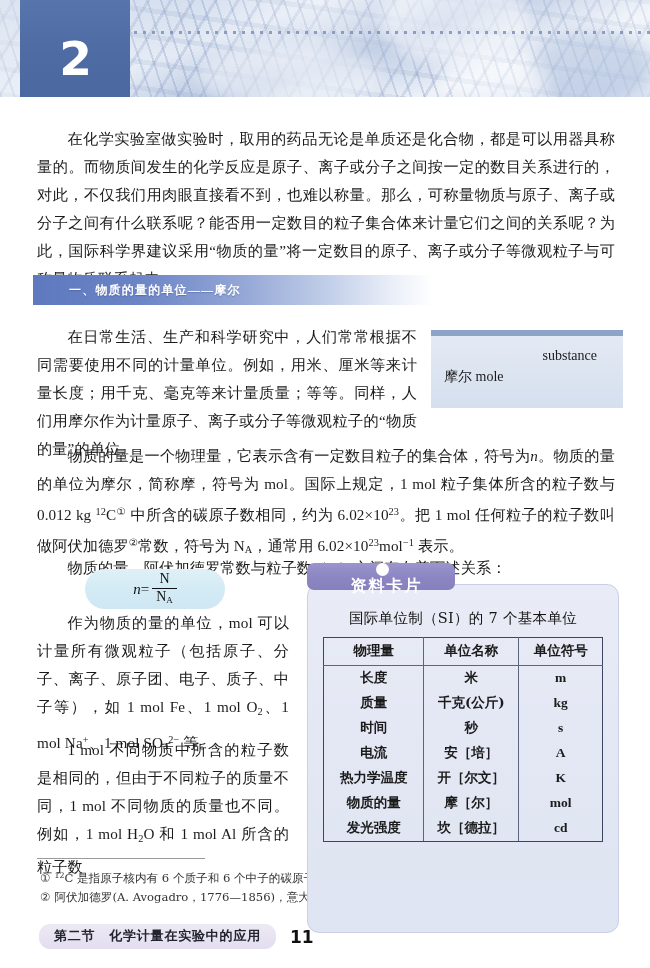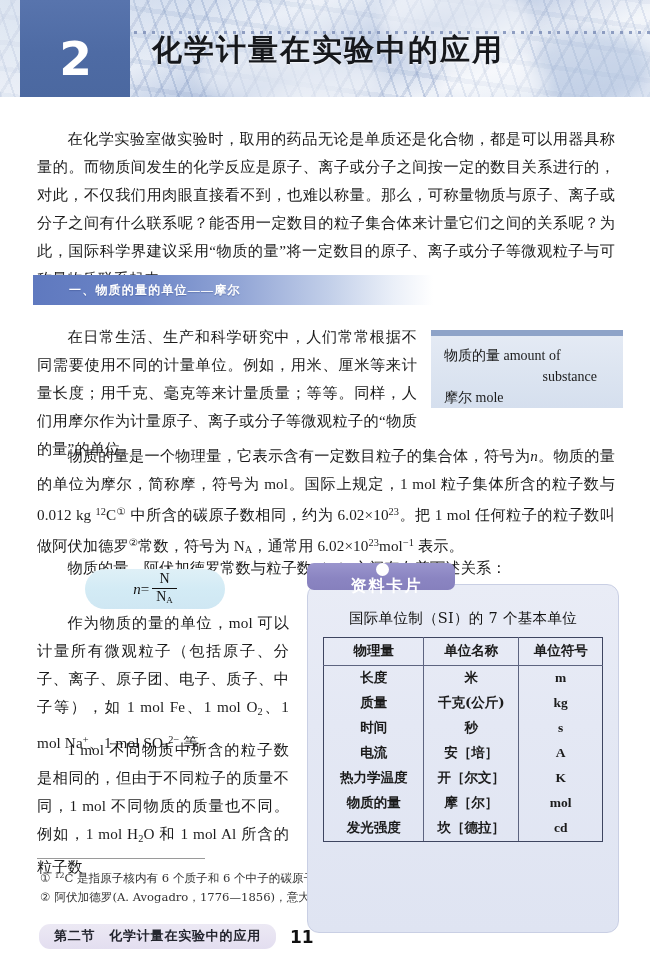--- a/index.html
+++ b/index.html
@@ -332,36 +332,31 @@
 <div class="banner">
   <div class="banner-photo"></div>
   <div class="banner-blob bb1"></div>
   <div class="banner-blob bb2"></div>
   <div class="banner-blob bb3"></div>
   <div class="banner-blob bb4"></div>
   <div class="dotted-rule"></div>
   <div class="chapter-num-box">
     <span class="chapter-num">2</span>
   </div>
-  <div class="banner-title">化学计量在实验中的应用</div>
 </div>
 
 <div class="content">
 
   <p class="body-text indent intro-para">在化学实验室做实验时，取用的药品无论是单质还是化合物，都是可以用器具称量的。而物质间发生的化学反应是原子、离子或分子之间按一定的数目关系进行的，对此，不仅我们用肉眼直接看不到，也难以称量。那么，可称量物质与原子、离子或分子之间有什么联系呢？能否用一定数目的粒子集合体来计量它们之间的关系呢？为此，国际科学界建议采用“物质的量”将一定数目的原子、离子或分子等微观粒子与可称量物质联系起来。</p>
 
   <div class="section-head">
     <span class="section-head-text">一、物质的量的单位——摩尔</span>
   </div>
 
   <div class="vocab-box">
-    <div class="vocab-line">
-      <span class="cn">物质的量</span>
-      <span>amount of</span>
-    </div>
     <div class="vocab-line indent-en">substance</div>
     <div class="vocab-line">
       <span class="cn">摩尔</span>
       <span>mole</span>
     </div>
   </div>
 
   <p class="body-text indent para-2">在日常生活、生产和科学研究中，人们常常根据不同需要使用不同的计量单位。例如，用米、厘米等来计量长度；用千克、毫克等来计量质量；等等。同样，人们用摩尔作为计量原子、离子或分子等微观粒子的“物质的量”的单位。</p>
 
   <p class="body-text indent para-3">物质的量是一个物理量，它表示含有一定数目粒子的集合体，符号为<span class="it">n</span>。物质的量的单位为摩尔，简称摩，符号为 mol。国际上规定，1 mol 粒子集体所含的粒子数与 0.012 kg <sup>12</sup>C<sup>①</sup> 中所含的碳原子数相同，约为 6.02×10<sup>23</sup>。把 1 mol 任何粒子的粒子数叫做阿伏加德罗<sup>②</sup>常数，符号为 N<sub>A</sub>，通常用 6.02×10<sup>23</sup>mol<sup>−1</sup> 表示。</p>

